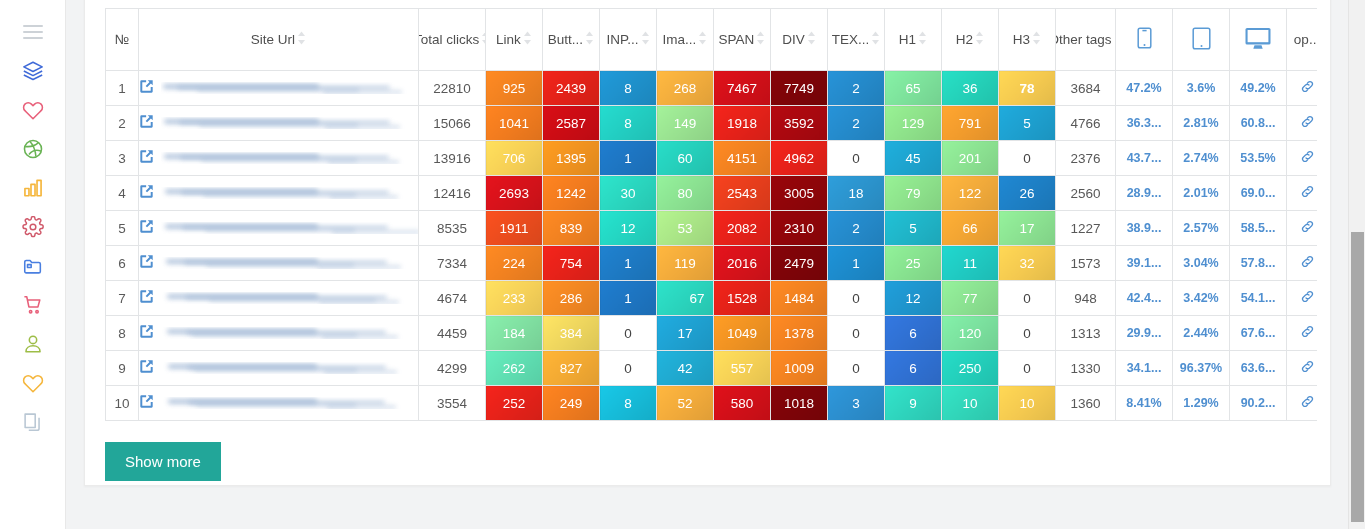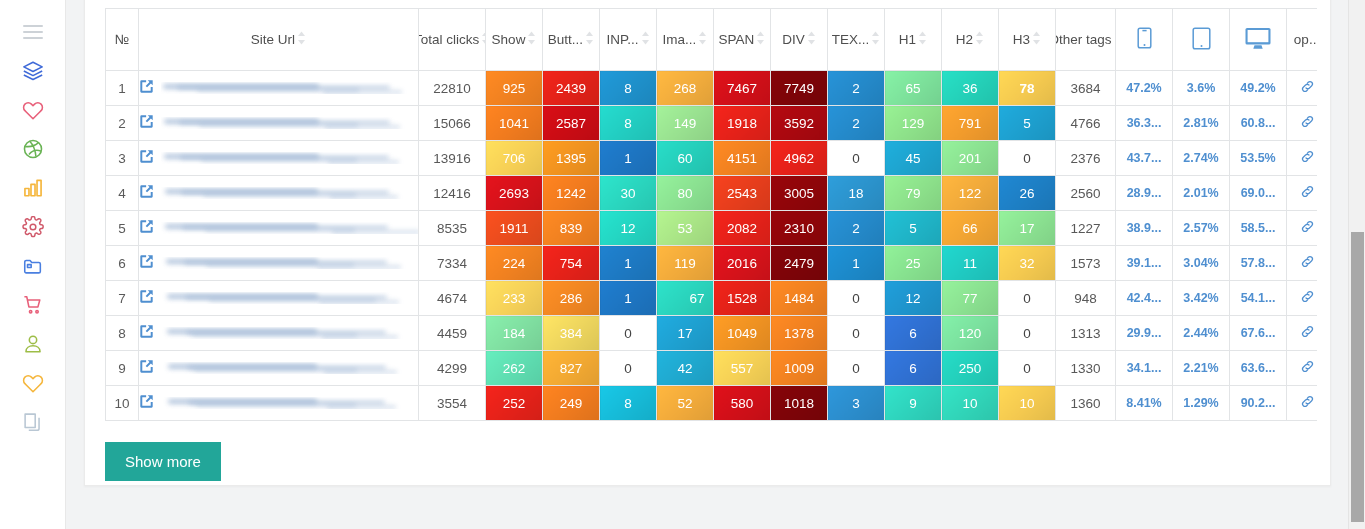--- a/index.html
+++ b/index.html
@@ -312,21 +312,21 @@
                     <div class="th-in">
                       <span class="th-label">Total clicks</span>
                       <span class="sort-ic"><svg width="9" height="16" viewBox="0 0 9 16">
                           <polygon points="4.5,1.5 8,6 1,6" fill="#c8ccd0"></polygon>
                           <polygon points="4.5,14.5 8,10 1,10" fill="#c8ccd0"></polygon>
                         </svg></span>
                     </div>
                   </th>
                   <th class="c-tag">
                     <div class="th-in">
-                      <span class="th-label">Show</span>
+                      <span class="th-label">Link</span>
                       <span class="sort-ic"><svg width="9" height="16" viewBox="0 0 9 16">
                           <polygon points="4.5,1.5 8,6 1,6" fill="#c8ccd0"></polygon>
                           <polygon points="4.5,14.5 8,10 1,10" fill="#c8ccd0"></polygon>
                         </svg></span>
                     </div>
                   </th>
                   <th class="c-tag">
                     <div class="th-in">
                       <span class="th-label">Butt...</span>
                       <span class="sort-ic"><svg width="9" height="16" viewBox="0 0 9 16">
@@ -760,21 +760,21 @@
                   <td class="c-tag heatcell dark-text" style="background: rgb(255, 255, 255);">0</td>
                   <td class="c-tag heatcell" style="background: linear-gradient(135deg, rgb(33, 180, 221) 0%, rgb(31, 167, 205) 55%, rgb(29, 155, 191) 100%);">42</td>
                   <td class="c-tag heatcell" style="background: linear-gradient(135deg, rgb(255, 224, 92) 0%, rgb(244, 207, 85) 55%, rgb(227, 193, 79) 100%);">557</td>
                   <td class="c-tag heatcell" style="background: linear-gradient(135deg, rgb(255, 138, 35) 0%, rgb(239, 128, 32) 55%, rgb(222, 119, 30) 100%);">1009</td>
                   <td class="c-tag heatcell dark-text" style="background: rgb(255, 255, 255);">0</td>
                   <td class="c-tag heatcell" style="background: linear-gradient(135deg, rgb(51, 120, 225) 0%, rgb(47, 111, 208) 55%, rgb(44, 103, 193) 100%);">6</td>
                   <td class="c-tag heatcell" style="background: linear-gradient(135deg, rgb(38, 221, 200) 0%, rgb(35, 205, 185) 55%, rgb(33, 191, 172) 100%);">250</td>
                   <td class="c-tag heatcell dark-text" style="background: rgb(255, 255, 255);">0</td>
                   <td class="c-other plain">1330</td>
                   <td class="c-dev pct">34.1...</td>
-                  <td class="c-dev pct">2.21%</td>
+                  <td class="c-dev pct">96.37%</td>
                   <td class="c-dev pct">63.6...</td>
                   <td class="c-op"><span class="chain"><svg width="15" height="15" viewBox="0 0 16 16" fill="none" stroke="#4f8fd0" stroke-width="1.3" stroke-linecap="round">
                         <path d="M6.4 9.6a2.6 2.6 0 0 0 3.7 0l2.4-2.4a2.6 2.6 0 1 0-3.7-3.7L7.7 4.6"></path>
                         <path d="M9.6 6.4a2.6 2.6 0 0 0-3.7 0L3.5 8.8a2.6 2.6 0 1 0 3.7 3.7l1.1-1.1"></path>
                       </svg></span></td>
                 </tr>
                 <tr>
                   <td class="c-num num">10</td>
                   <td class="c-url urlcell">
                     <div class="url-wrap">

